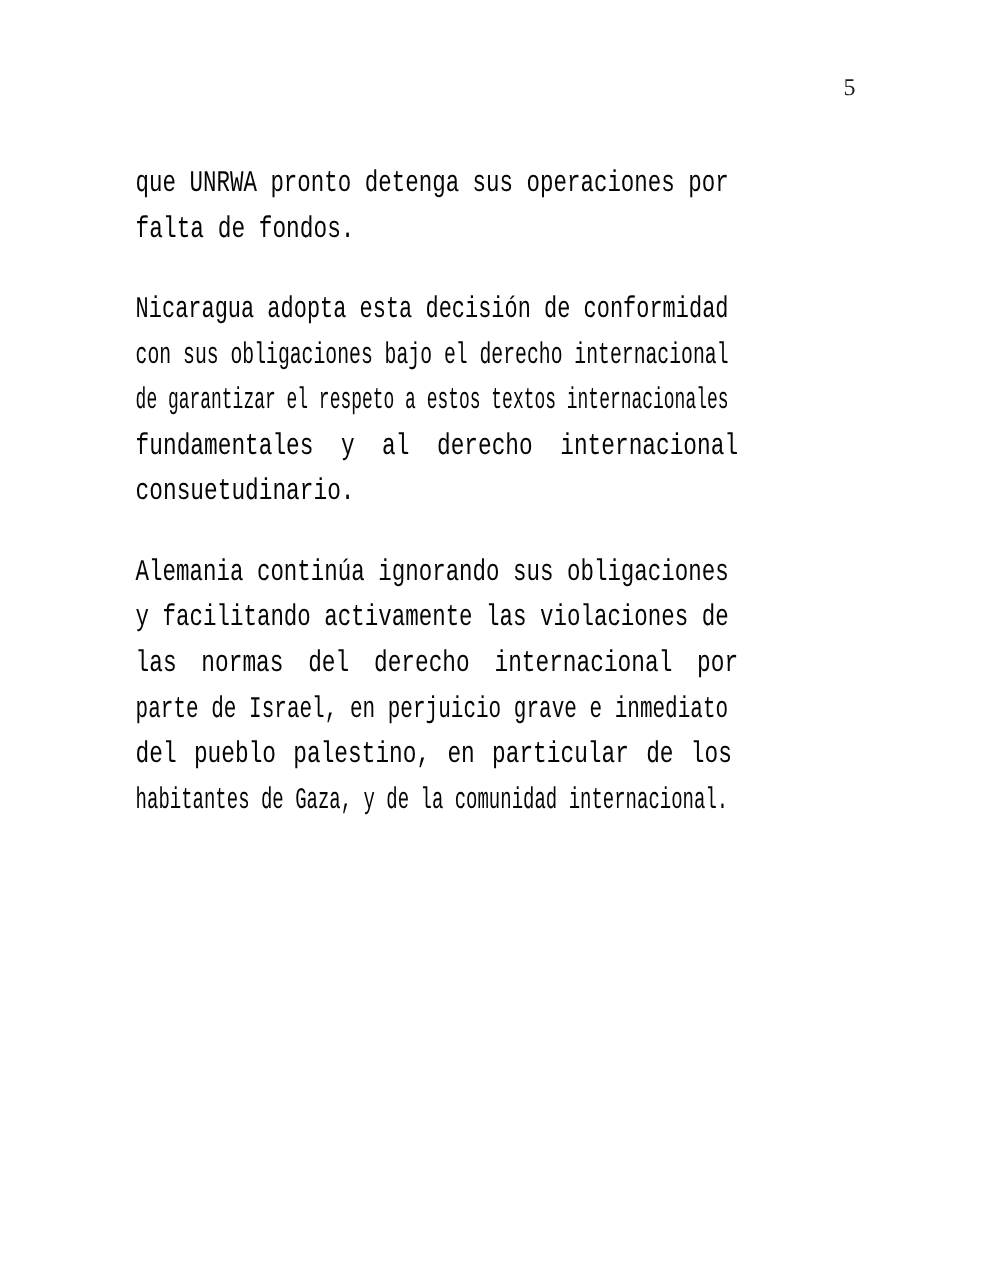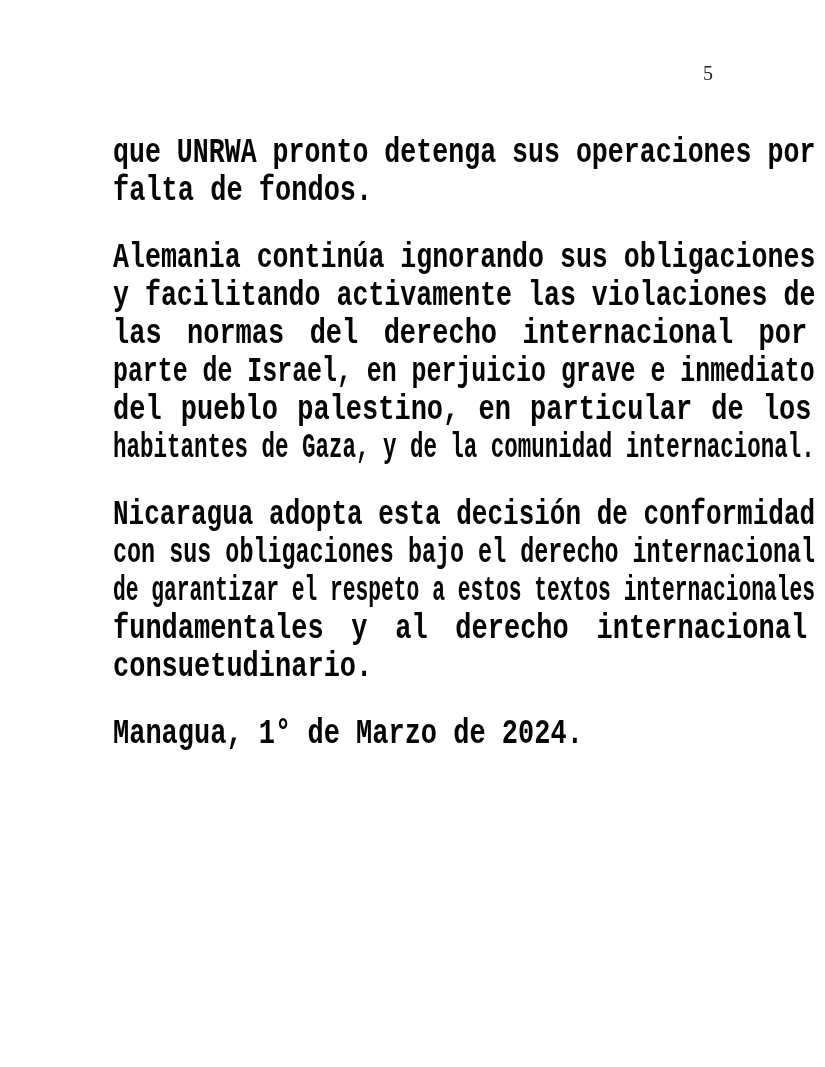--- a/index.html
+++ b/index.html
@@ -22,22 +22,22 @@
     font-family: "Liberation Serif", "DejaVu Serif", serif;
     font-size: 20px;
     color: #1c1c1c;
   }
   .doc-body {
     position: absolute;
     top: 136px;
     left: 113px;
     width: 598px;
     color: #050505;
-    font-weight: bold;
-    font-size: 27px;
+    font-weight: normal;
+    font-size: 19px;
   }
   .paragraph {
     margin: 0 0 29px 0;
     padding: 0;
   }
   .line {
     display: block;
     height: 38px;
     line-height: 38px;
     overflow: visible;
@@ -51,35 +51,32 @@
   <span class="page-number">5</span>
 
   <div class="doc-body">
 
     <div class="paragraph">
       <span class="line" style="white-space: nowrap; transform: scale(0.985173, 1.32); transform-origin: 0px 70%;">que UNRWA pronto detenga sus operaciones por</span>
       <span class="line last" style="white-space: nowrap; transform: scale(1, 1.32); transform-origin: 0px 70%;">falta de fondos.</span>
     </div>
 
     <div class="paragraph">
+      <span class="line" style="white-space: nowrap; transform: scale(0.962963, 1.32); transform-origin: 0px 70%;">Nicaragua adopta esta decisión de conformidad</span>
+      <span class="line" style="white-space: nowrap; transform: scale(0.866667, 1.32); transform-origin: 0px 70%;">con sus obligaciones bajo el derecho internacional</span>
+      <span class="line" style="white-space: nowrap; transform: scale(0.787879, 1.32); transform-origin: 0px 70%;">de garantizar el respeto a estos textos internacionales</span>
+      <span class="line" style="white-space: nowrap; word-spacing: 11.5px; transform: scale(1, 1.32); transform-origin: 0px 70%;">fundamentales y al derecho internacional</span>
+      <span class="line last" style="white-space: nowrap; transform: scale(1, 1.32); transform-origin: 0px 70%;">consuetudinario.</span>
+    </div>
+
+    <div class="paragraph">
       <span class="line" style="white-space: nowrap; transform: scale(0.985173, 1.32); transform-origin: 0px 70%;">Alemania continúa ignorando sus obligaciones</span>
       <span class="line" style="white-space: nowrap; transform: scale(0.985173, 1.32); transform-origin: 0px 70%;">y facilitando activamente las violaciones de</span>
       <span class="line" style="white-space: nowrap; word-spacing: 9.2px; transform: scale(1, 1.32); transform-origin: 0px 70%;">las normas del derecho internacional por</span>
       <span class="line" style="white-space: nowrap; transform: scale(0.921418, 1.32); transform-origin: 0px 70%;">parte de Israel, en perjuicio grave e inmediato</span>
       <span class="line" style="white-space: nowrap; word-spacing: 3px; transform: scale(1, 1.32); transform-origin: 0px 70%;">del pueblo palestino, en particular de los</span>
       <span class="line last" style="white-space: nowrap; transform: scale(0.832869, 1.32); transform-origin: 0px 70%;">habitantes de Gaza, y de la comunidad internacional.</span>
     </div>
 
-    <div class="paragraph">
-      <span class="line" style="white-space: nowrap; transform: scale(0.962963, 1.32); transform-origin: 0px 70%;">Nicaragua adopta esta decisión de conformidad</span>
-      <span class="line" style="white-space: nowrap; transform: scale(0.866667, 1.32); transform-origin: 0px 70%;">con sus obligaciones bajo el derecho internacional</span>
-      <span class="line" style="white-space: nowrap; transform: scale(0.787879, 1.32); transform-origin: 0px 70%;">de garantizar el respeto a estos textos internacionales</span>
-      <span class="line" style="white-space: nowrap; word-spacing: 11.5px; transform: scale(1, 1.32); transform-origin: 0px 70%;">fundamentales y al derecho internacional</span>
-      <span class="line last" style="white-space: nowrap; transform: scale(1, 1.32); transform-origin: 0px 70%;">consuetudinario.</span>
-    </div>
 
-
-    <div class="paragraph">
-      <span class="line last" style="white-space: nowrap; transform: scale(1, 1.32); transform-origin: 0px 70%;">Managua, 1° de Marzo de 2024.</span>
-    </div>
 
   </div>
 </div>
 
 </body></html>

